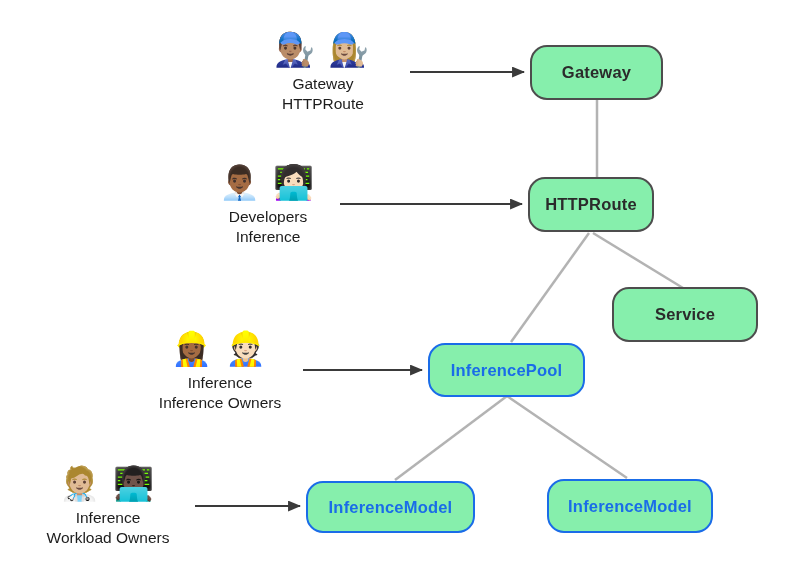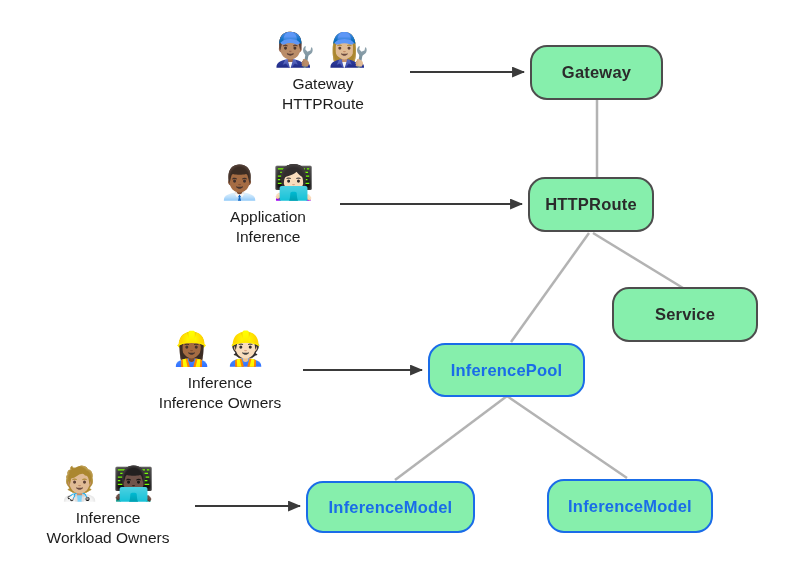--- a/index.html
+++ b/index.html
@@ -86,21 +86,21 @@
     <span class="emoji">👨🏽‍🔧 👩🏼‍🔧</span>
     <div class="plabel">
       <div>Gateway</div>
       <div>HTTPRoute</div>
     </div>
   </div>
 
   <div class="persona" style="left:173px; top:164px; width:190px;">
     <span class="emoji">👨🏾‍💼 👩🏻‍💻</span>
     <div class="plabel">
-      <div>Application</div>
+      <div>Developers</div>
       <div>Inference</div>
     </div>
   </div>
 
   <div class="persona" style="left:120px; top:330px; width:200px;">
     <span class="emoji">👷🏾‍♀️ 👷🏻</span>
     <div class="plabel">
       <div>Inference</div>
       <div>Inference Owners</div>
     </div>

